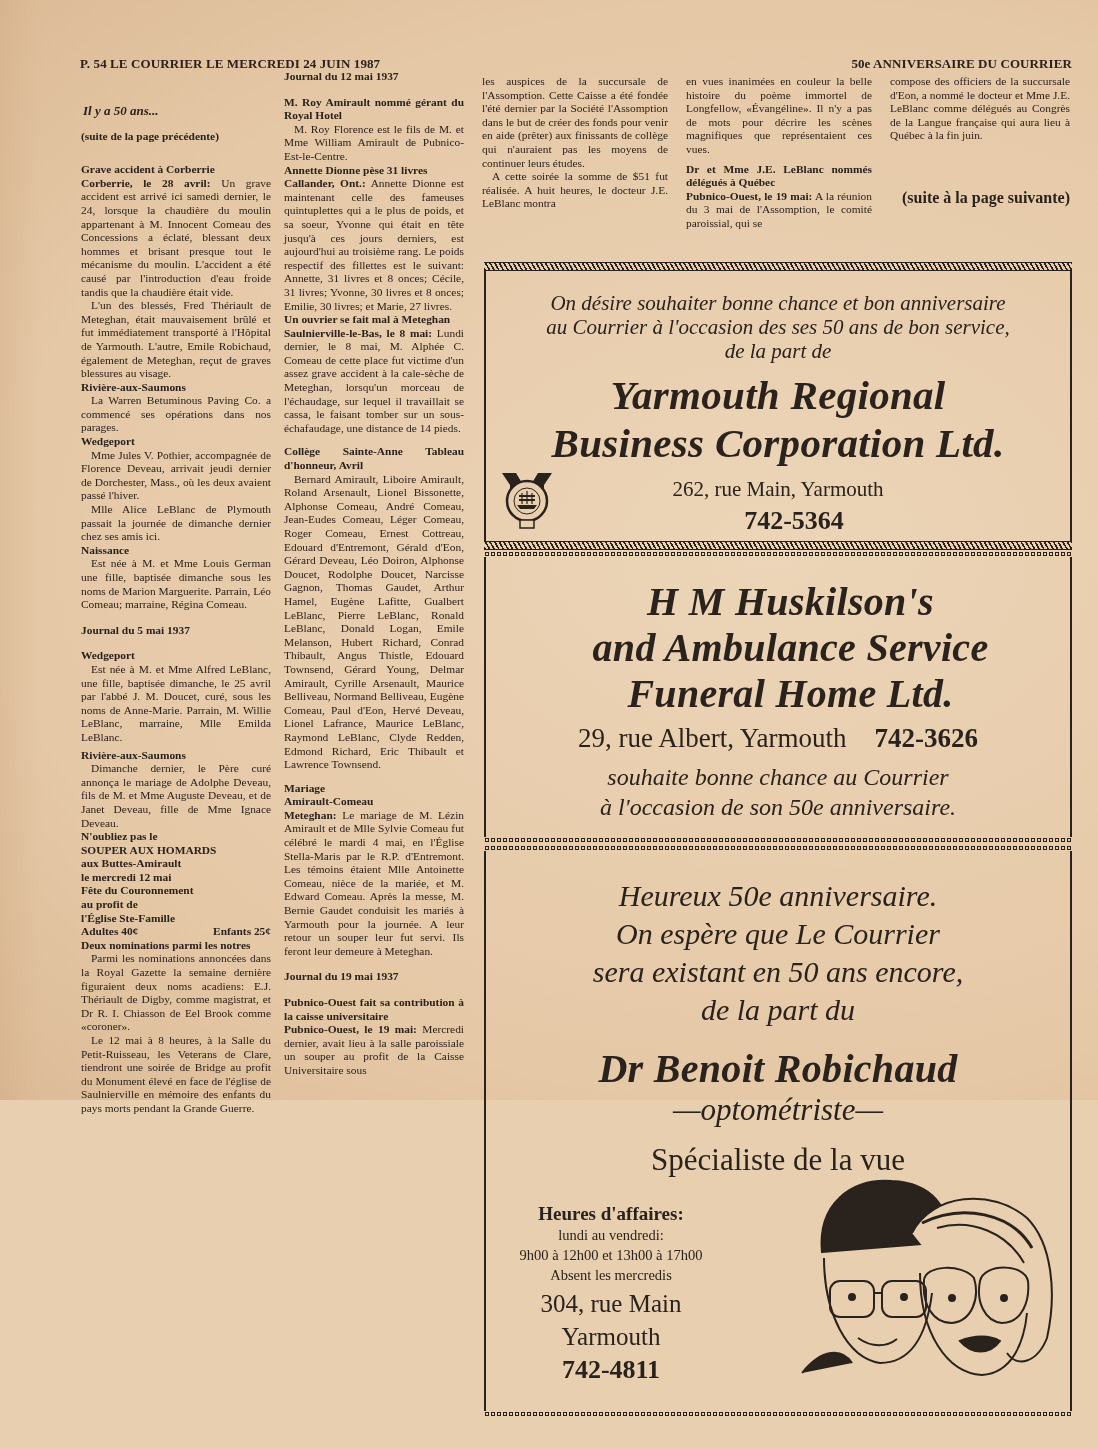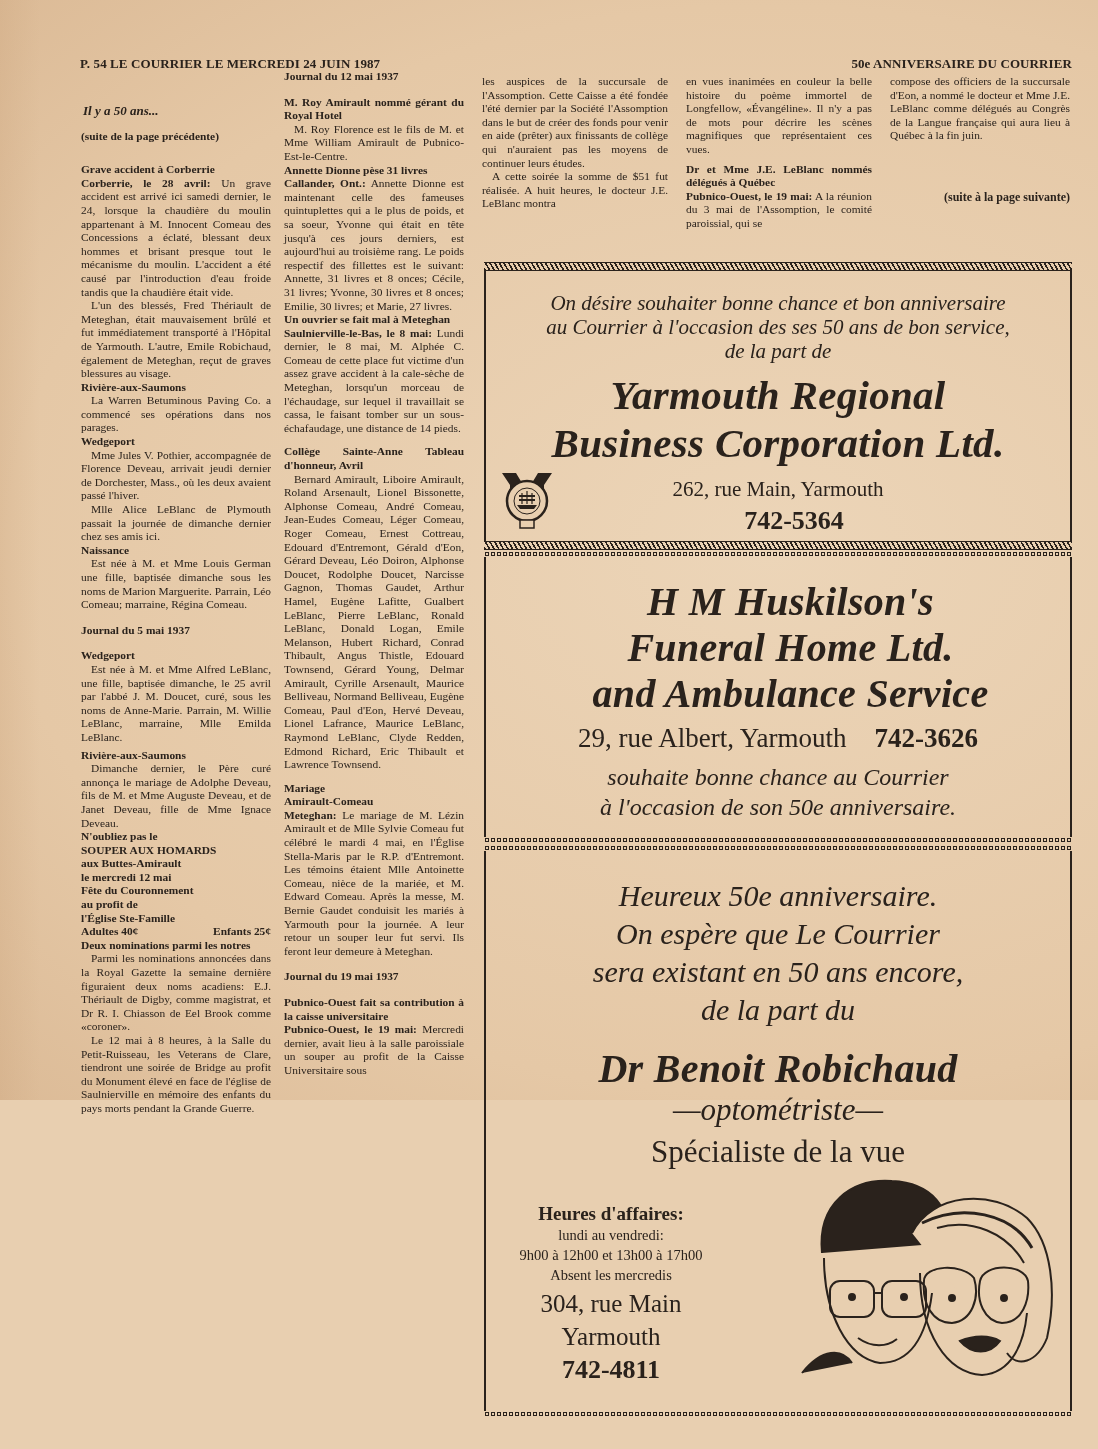--- a/index.html
+++ b/index.html
@@ -77,21 +77,21 @@
   #ad2 .name { font-size: 40px; line-height: 46px; font-weight: bold; letter-spacing: 0.3px; padding-left: 25px; }
   #ad2 .addrrow { font-size: 27px; margin-top: 6px; }
   #ad2 .addrrow .ph { margin-left: 28px; font-weight: bold; }
   #ad2 .msg { font-size: 24px; line-height: 30px; margin-top: 8px; }
 
   #ad3 { top: 845px; height: 570px; }
   #ad3 .ad-body { height: 560px; padding-top: 26px; box-sizing: border-box; }
   #ad3 .msg { font-size: 30px; line-height: 38px; }
   #ad3 .name { font-size: 40px; font-weight: bold; margin-top: 16px; letter-spacing: 0.3px; }
   #ad3 .prof { font-size: 31px; }
-  #ad3 .spec { font-size: 31px; margin-top: 6px; }
+  #ad3 .spec { font-size: 31px; margin-top: 14px; }
   #ad3 .hours { position: absolute; left: 10px; top: 352px; width: 230px; text-align: center; }
   #ad3 .hours .h1 { font-size: 19px; font-weight: bold; }
   #ad3 .hours .h2 { font-size: 14.5px; line-height: 20px; }
   #ad3 .hours .addr { font-size: 25px; line-height: 33px; margin-top: 2px; }
   #ad3 .hours .phone { font-size: 26px; font-weight: bold; line-height: 34px; }
   #ad3 .art { position: absolute; left: 276px; top: 312px; width: 300px; height: 225px; }
 </style>
 </head>
 <body>
 
@@ -164,21 +164,21 @@
   </div>
 
   <div class="col" id="col4">
     <p class="noindent">en vues inanimées en couleur la belle histoire du poème immortel de Longfellow, «Évangéline». Il n'y a pas de mots pour décrire les scènes magnifiques que représentaient ces vues.</p>
     <div class="hd" style="margin-top:6px">Dr et Mme J.E. LeBlanc nommés délégués à Québec</div>
     <p class="noindent"><span class="lead">Pubnico-Ouest, le 19 mai:</span><span> A la réunion du 3 mai de l'Assomption, le comité paroissial, qui se</span></p>
   </div>
 
   <div class="col" id="col5">
     <p class="noindent">compose des officiers de la succursale d'Eon, a nommé le docteur et Mme J.E. LeBlanc comme délégués au Congrès de la Langue française qui aura lieu à Québec à la fin juin.</p>
-    <div class="hd" style="margin-top:48px; text-align:right; font-size:12px">(suite à la page suivante)</div>
+    <div class="hd" style="margin-top:48px; text-align:right; font-size:16px">(suite à la page suivante)</div>
   </div>
 
   <div class="ad" id="ad1">
     <div class="zig"></div>
     <div class="ad-body">
       <div class="msg ital">
         <div>On désire souhaiter bonne chance et bon anniversaire</div>
         <div>au Courrier à l'occasion des ses 50 ans de bon service,</div>
         <div>de la part de</div>
       </div>
@@ -199,22 +199,22 @@
       </svg>
     </div>
     <div class="zig"></div>
   </div>
 
   <div class="ad" id="ad2">
     <div class="wave"></div>
     <div class="ad-body">
       <div class="name script">
         <div>H M Huskilson's</div>
+        <div>and Ambulance Service</div>
         <div>Funeral Home Ltd.</div>
-        <div>and Ambulance Service</div>
       </div>
       <div class="addrrow">
         <span>29, rue Albert, Yarmouth</span><span class="ph">742-3626</span>
       </div>
       <div class="msg ital">
         <div>souhaite bonne chance au Courrier</div>
         <div>à l'occasion de son 50e anniversaire.</div>
       </div>
     </div>
     <div class="wave"></div>

